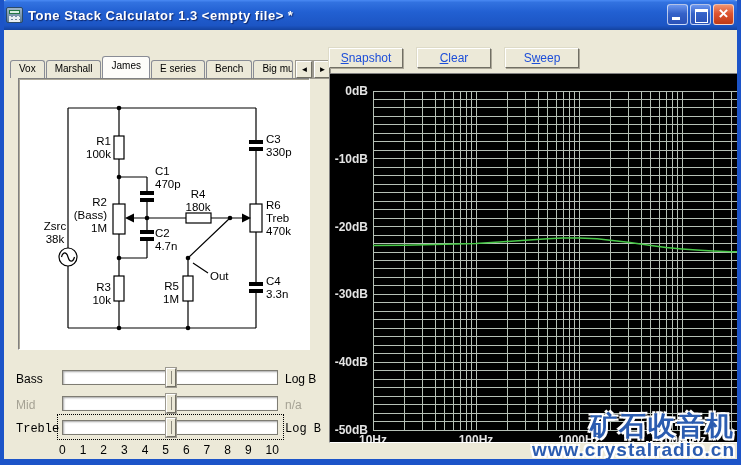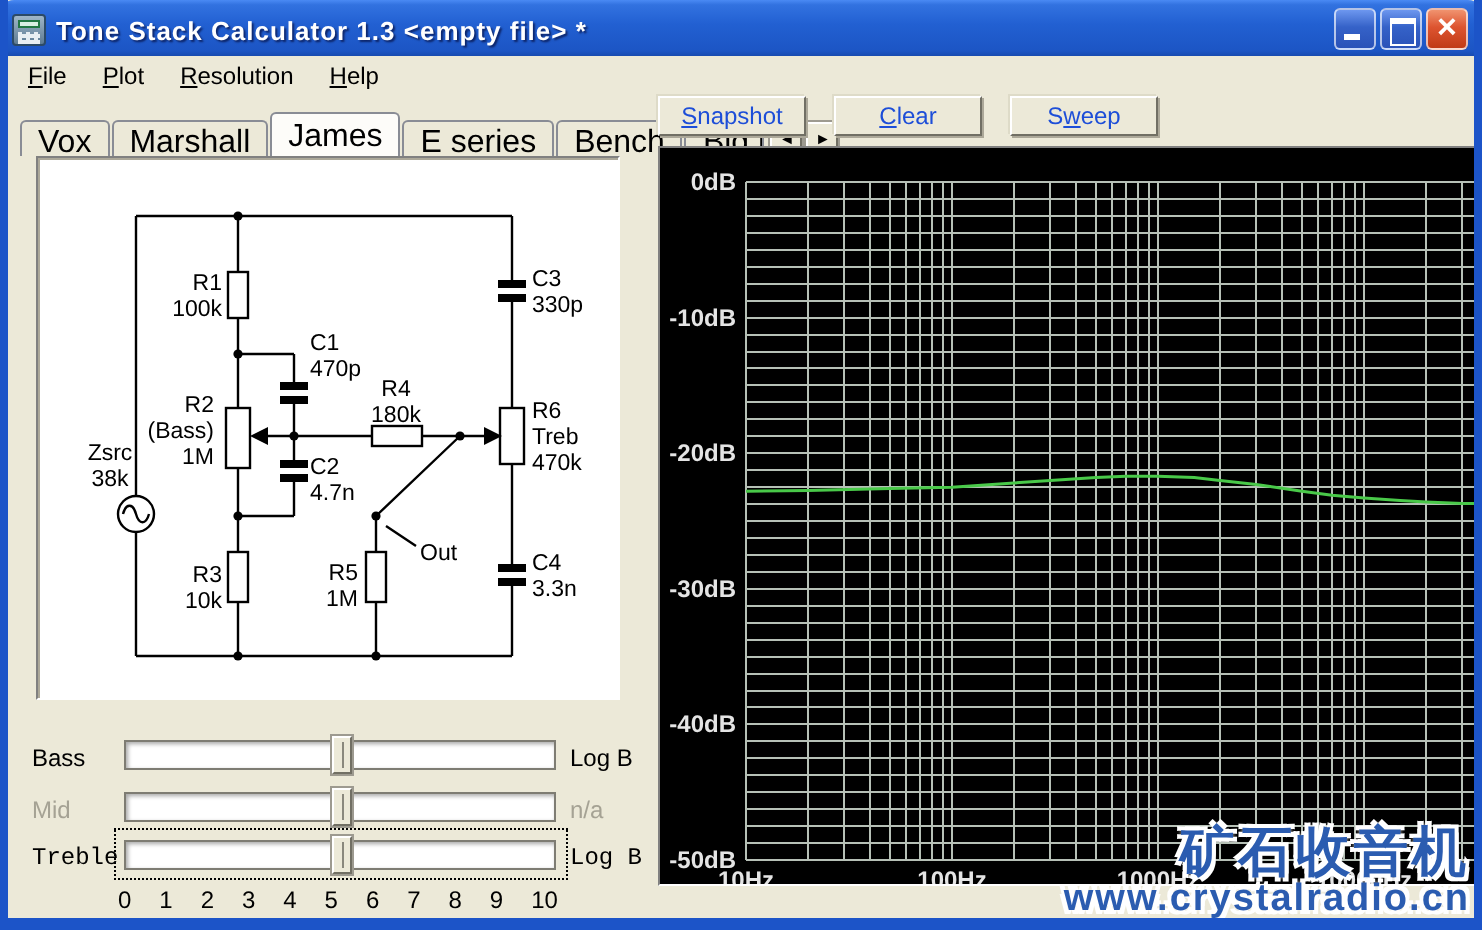--- a/index.html
+++ b/index.html
@@ -33,21 +33,21 @@
     border:1px solid #fff; border-top:3px solid #fff; }
   .winbtn.close::after { content:"\00D7"; position:absolute; left:0; top:-1px; width:100%; text-align:center;
     font-size:17px; font-weight:bold; color:#fff; }
   
   #menubar { position:absolute; left:0; top:28px; width:100%; height:20px; background:#ece9d8;
     display:flex; align-items:center; gap:18px; padding-left:10px; font-size:12px; color:#000; }
   .menu-item { cursor:default; }
   .menu-item u, .btn u { text-decoration:underline; }
   
   #tabstrip { position:absolute; left:6px; top:58px; height:20px; display:flex; align-items:flex-end; }
-  .tab { height:18px; padding:2px 8px 0; font-size:16px; color:#000; background:#ece9d8;
+  .tab { height:18px; padding:2px 8px 0; font-size:10px; color:#000; background:#ece9d8;
     border:1px solid #898c95; border-bottom:none; border-radius:3px 3px 0 0; margin-right:1px;
     white-space:nowrap; overflow:hidden; cursor:pointer; }
   .tab.active { height:22px; background:#fdfcf9; position:relative; z-index:3; padding-top:3px; }
   .tab.clipped { width:40px; }
   #tab-arrows { display:flex; margin-left:0; }
   .arrowbtn { width:16px; height:17px; font-size:8px; line-height:15px; text-align:center;
     background:#ece9d8; border:1px solid #fff; border-right-color:#716f64; border-bottom-color:#716f64;
     box-shadow:0 0 0 1px #9d9a90; margin-left:2px; cursor:pointer; }
   
   #circuit-panel { position:absolute; left:14px; top:78px; width:292px; height:272px; background:#fff;
@@ -96,26 +96,20 @@
         <div class="keys"></div>
       </div>
     <span id="title-text">Tone Stack Calculator 1.3 &lt;empty file&gt; *</span>
     <div class="winbtns">
       <div class="winbtn min"></div>
       <div class="winbtn max"></div>
       <div class="winbtn close"></div>
     </div>
   </div>
 
-  <div id="menubar">
-    <span class="menu-item"><u>F</u>ile</span>
-    <span class="menu-item"><u>P</u>lot</span>
-    <span class="menu-item"><u>R</u>esolution</span>
-    <span class="menu-item"><u>H</u>elp</span>
-  </div>
 
   <div id="tabstrip">
     <div class="tab">Vox</div>
     <div class="tab">Marshall</div>
     <div class="tab active">James</div>
     <div class="tab">E series</div>
     <div class="tab">Bench</div>
     <div class="tab clipped">Big mu</div>
     <div id="tab-arrows">
       <div class="arrowbtn">◄</div>

